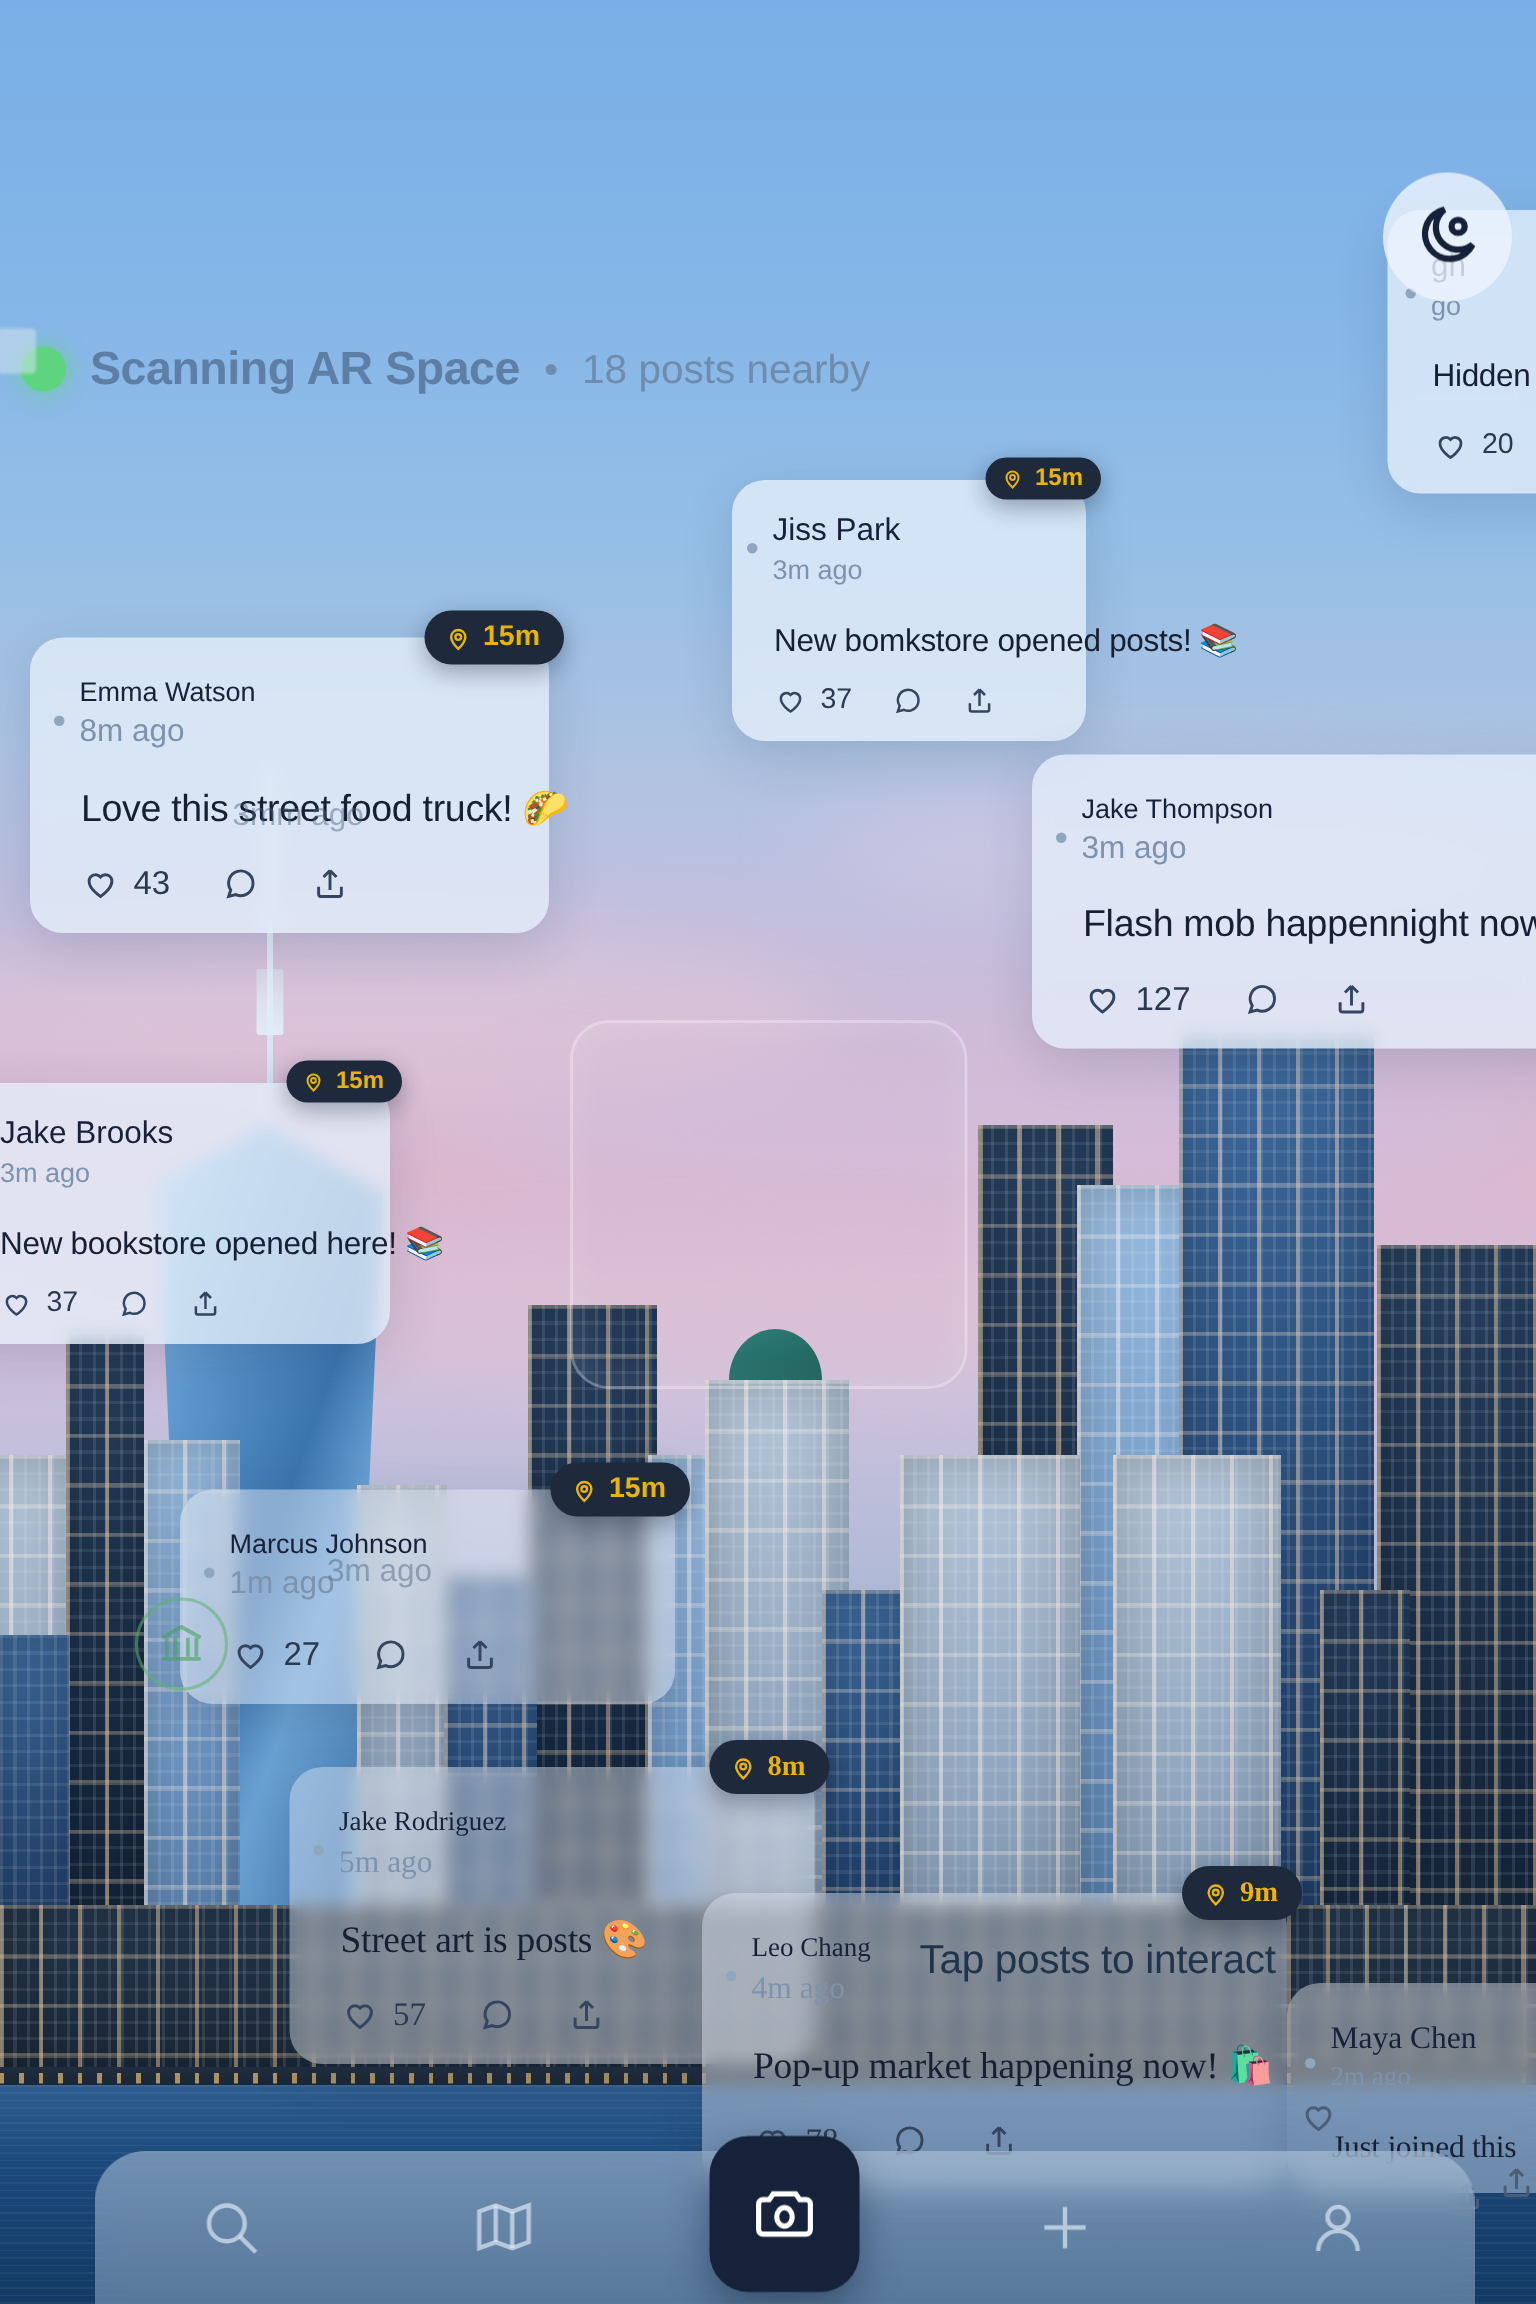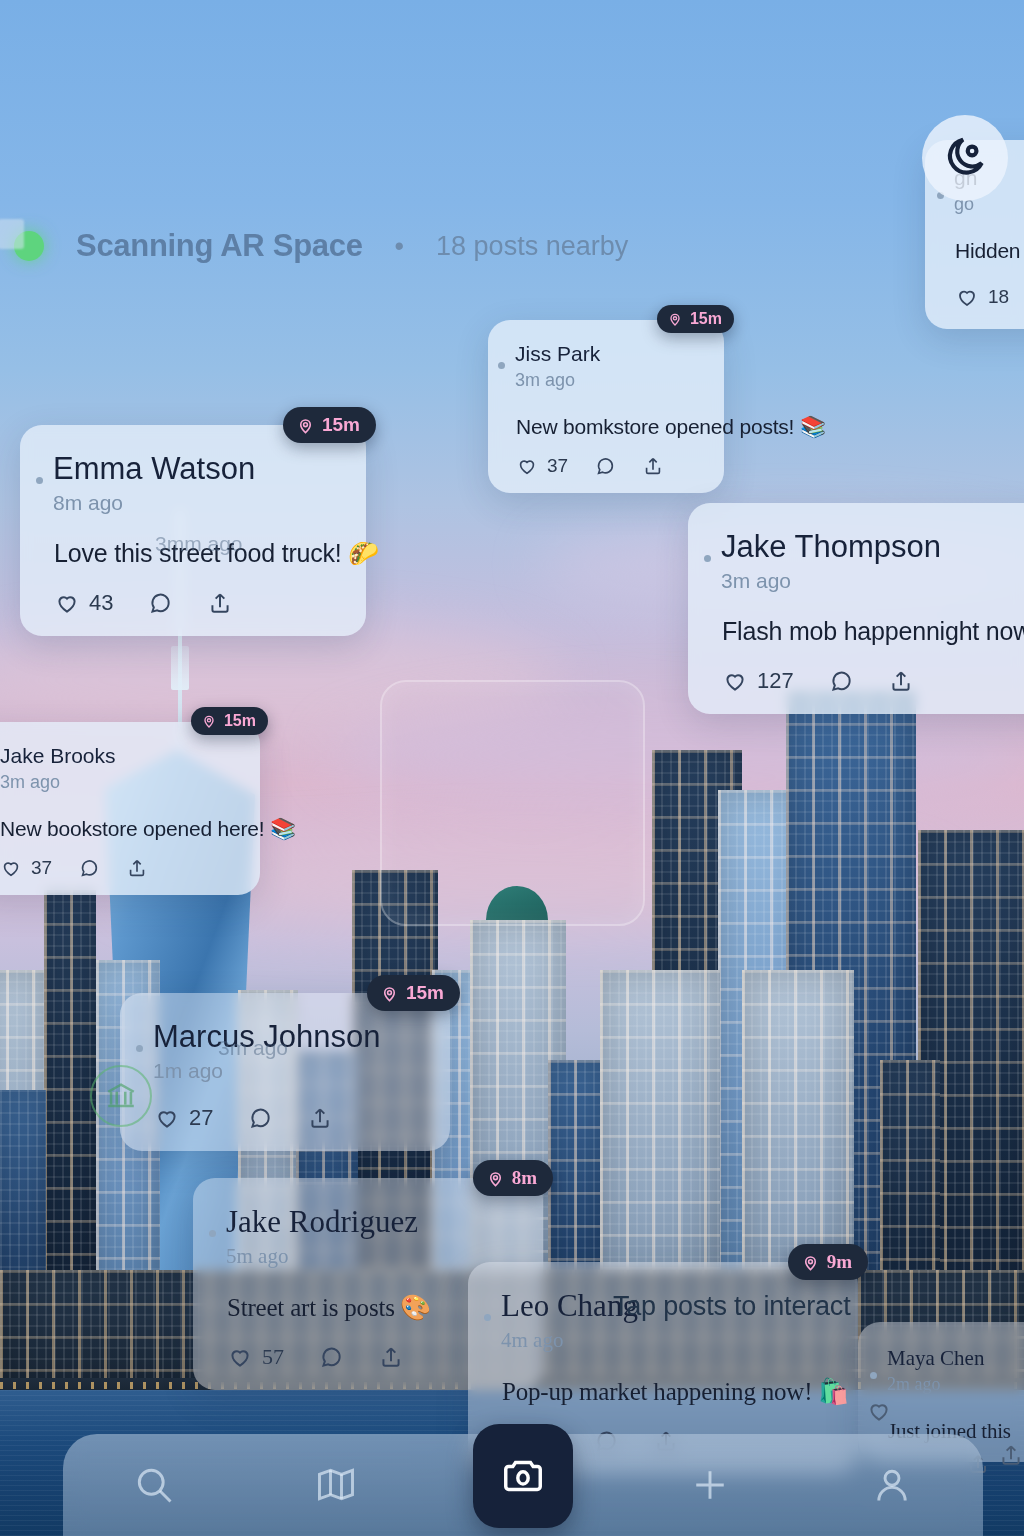--- a/index.html
+++ b/index.html
@@ -108,21 +108,21 @@
   #scan-reticle {
     position:absolute; left:380px; top:680px; width:265px; height:246px;
     border:2px solid rgba(255,255,255,.32);
     border-radius:26px;
     box-shadow:0 0 26px rgba(255,255,255,.12) inset;
   }
 
   
   #status-header {
     position:absolute; left:14px; top:228px;
-    display:flex; align-items:center; gap:32px;
+    display:flex; align-items:center; gap:16px;
     z-index:30;
   }
   #scan-dot {
     width:30px; height:30px; border-radius:50%;
     background:#5ed47e;
     box-shadow:0 0 16px rgba(94,212,126,.8);
     position:relative;
   }
   #scan-dot:before{
     content:""; position:absolute; left:-16px; top:-12px;
@@ -149,40 +149,40 @@
     backdrop-filter:blur(6px);
   }
   .ar-card.translucent { background:rgba(232,238,248,.45); }
   .ar-card.faint { background:rgba(233,238,247,.40);font-family:Liberation Serif, serif; }
 
   .card-head { display:flex; align-items:flex-start; gap:10px; }
   .bullet {
     width:7px; height:7px; border-radius:50%;
     background:#8fa6bf; flex:none; margin-top:26px; margin-left:-18px;
   }
-  .author { font-size:31px; font-weight:500; color:#17223a; line-height:1.15; white-space:nowrap; }
+  .author { font-size:18px; font-weight:500; color:#17223a; line-height:1.15; white-space:nowrap; }
   .author.sm { font-size:21px; }
   .timeago { font-size:21px; color:#7d93ad; margin-top:4px; white-space:nowrap; }
   .timeago.sm { font-size:18px; }
 
   .body-text {
     font-size:25px; color:#172033; margin-top:24px;
     white-space:nowrap; letter-spacing:-.2px;
   }
   .body-text.sm { font-size:21px; }
 
   .actions { display:flex; align-items:center; gap:34px; margin-top:22px; }
   .act { display:flex; align-items:center; gap:9px; color:#35455f; }
   .act .cnt { font-size:22px; color:#2c3a50; }
   .act .cnt.sm { font-size:19px; }
   .act svg { display:block; }
 
   .dist-badge {
     position:absolute; top:-18px; right:-10px;
-    background:#1e293b; color:#f9a8d4;
+    background:#1e293b; color:#eab308;
     border-radius:999px; padding:7px 16px 7px 13px;
     display:flex; align-items:center; gap:7px;
     font-size:19px; font-weight:600;
     box-shadow:0 5px 16px rgba(10,20,40,.35);
   }
   .dist-badge.sm { font-size:16px; padding:5px 12px 5px 10px; top:-15px; }
 
   
   .ghost {
     position:absolute; color:rgba(70,95,125,.45);
@@ -353,21 +353,21 @@
       <div class="author sm">gh</div>
       <div class="timeago sm">go</div>
     </div>
   </div>
   <div class="body-text sm">Hidden garde</div>
   <div class="actions">
     <div class="act">
       <svg width="24" height="24" viewBox="0 0 24 24" fill="none" stroke="currentColor" stroke-width="1.8">
           <path d="M12 20s-7-4.6-7-9.3A4 4 0 0 1 12 8a4 4 0 0 1 7 2.7C19 15.4 12 20 12 20z"></path>
         </svg>
-      <span class="cnt sm">18</span>
+      <span class="cnt sm">20</span>
     </div>
 
   </div>
 </div>
 <div id="moon-bubble">
   <svg width="50" height="50" viewBox="0 0 24 24" fill="none" stroke="#16223a" stroke-width="2">
     <path d="M20 14.5A8 8 0 1 1 11 3.2a6.4 6.4 0 0 0 9 11.3z"></path>
     <circle cx="15.4" cy="8.6" r="2.1"></circle>
   </svg>
 </div>

